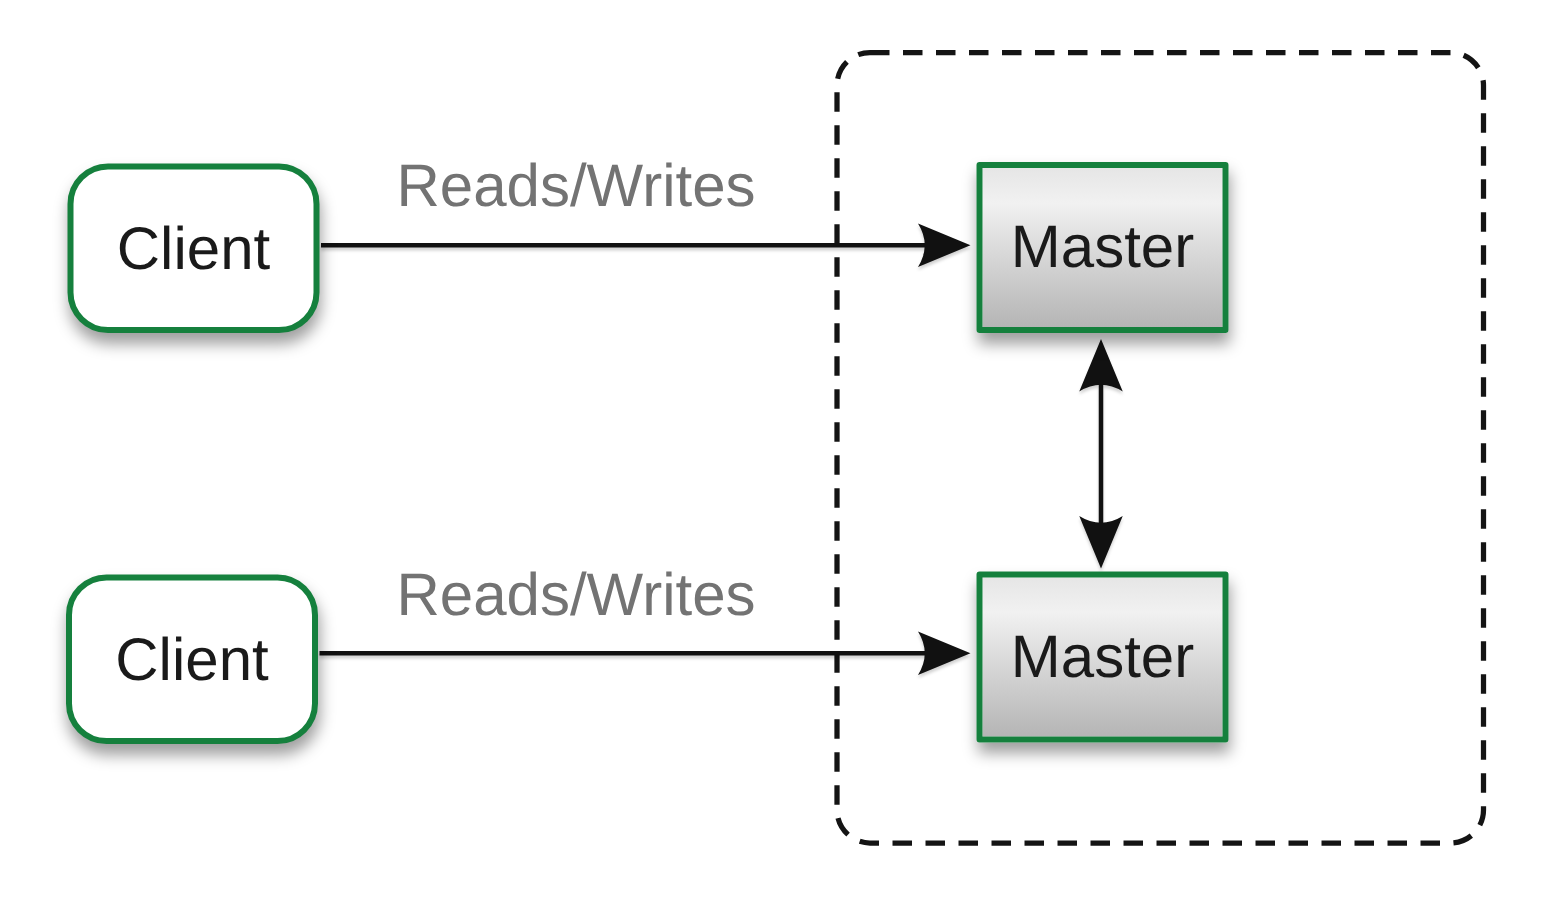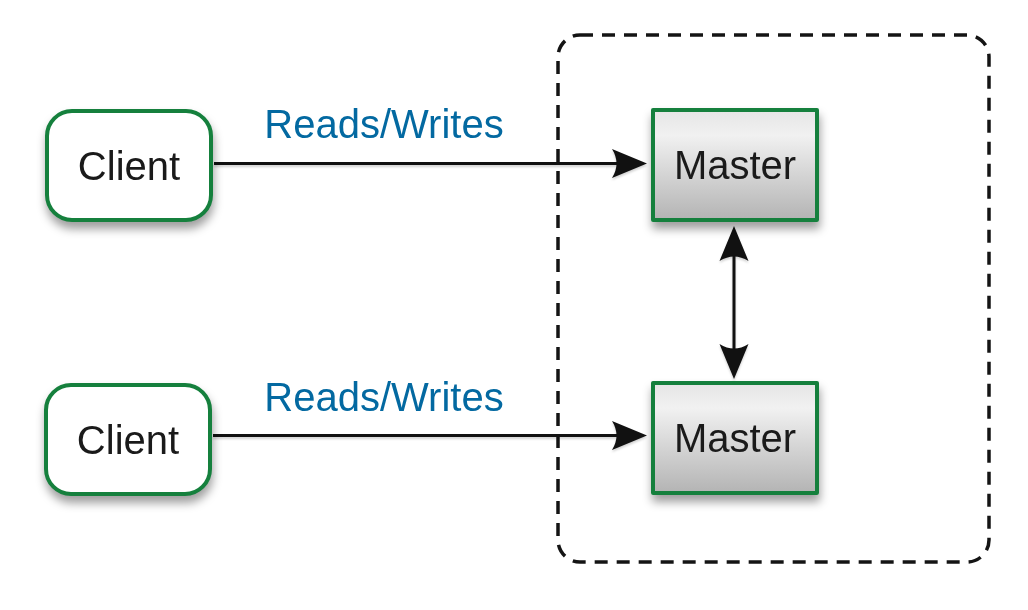--- a/index.html
+++ b/index.html
@@ -49,21 +49,21 @@
   }
   .client-top    { left: 45px;  top: 109px; }
   .client-bottom { left: 44px;  top: 383px; }
   .master-top    { left: 651px; top: 108px; }
   .master-bottom { left: 651px; top: 381px; }
   .edge-label {
     position: absolute;
     font-size: 40px;
     line-height: 46px;
     white-space: nowrap;
-    color: #0369a1;
+    color: #737373;
     text-align: center;
   }
   .label-rw-top    { left: 258px; top: 101px; width: 252px; }
   .label-rw-bottom { left: 258px; top: 374px; width: 252px; }
   .label-repl      { left: 758px; top: 276px; width: 212px; }
   .arrow-stroke {
     stroke: #111111;
     stroke-width: 3;
     fill: none;
   }

